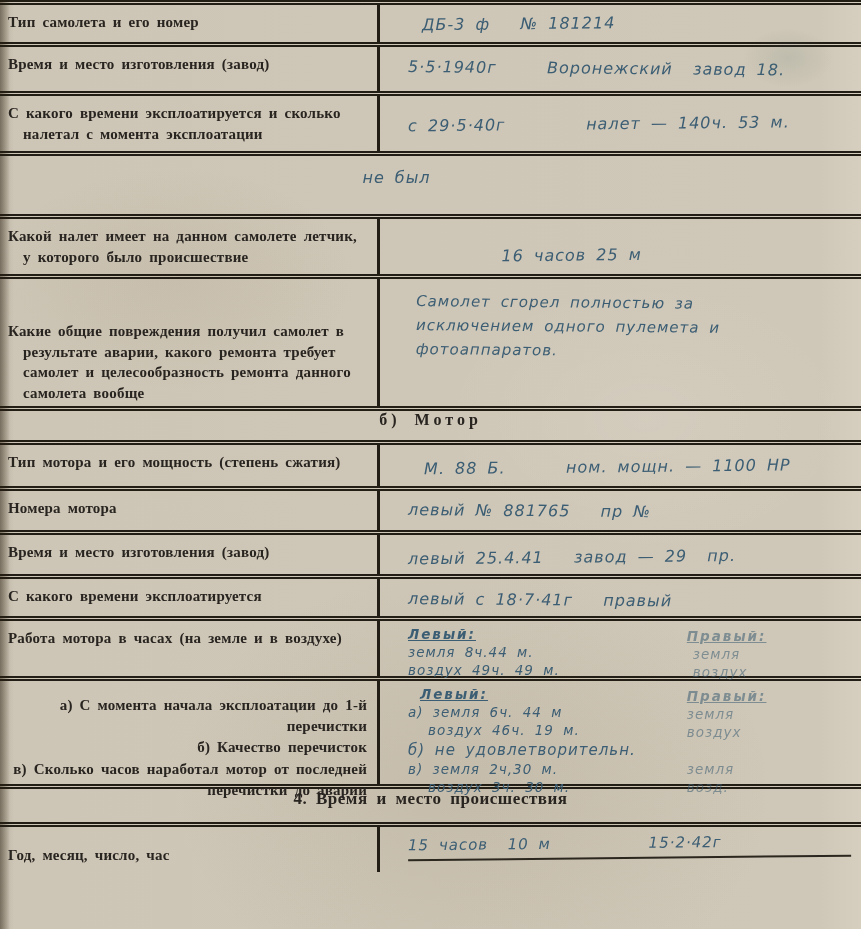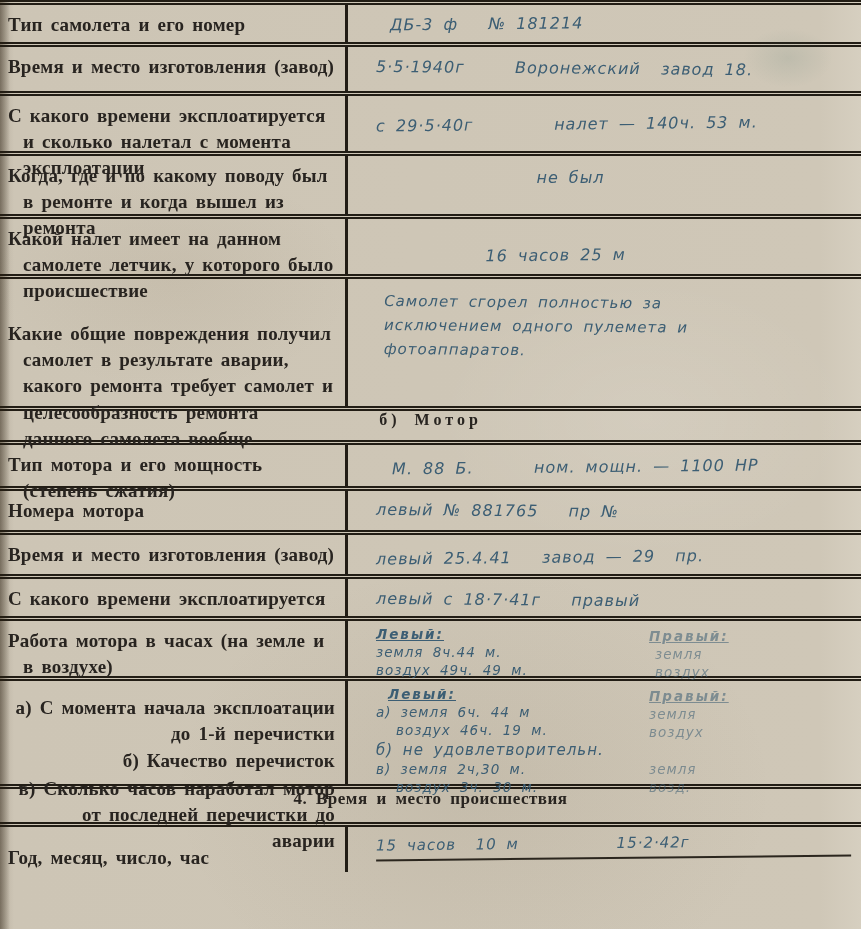--- a/index.html
+++ b/index.html
@@ -13,45 +13,45 @@
       radial-gradient(ellipse 400px 300px at 55% 85%, rgba(110,95,70,.10), rgba(0,0,0,0) 75%),
       linear-gradient(90deg, #b9b0a0 0px, #cdc5b5 14px, #cfc7b7 820px, #d6cfc0 861px),
       #cdc5b5;
     overflow:hidden;
     font-family:"Liberation Serif", serif;
   }
   .table{position:absolute;left:0;top:0;right:0;border-top:5px double #221d15;}
   .row{display:flex;box-sizing:border-box;border-bottom:5px double #221d15;position:relative;}
   .row.last{border-bottom:none;}
   .q{
-    width:348px;box-sizing:border-box;flex:none;
+    width:380px;box-sizing:border-box;flex:none;
     border-right:3px solid #221d15;
     padding:7px 10px 0 8px;
-    color:#282420;font-weight:bold;font-size:19px;line-height:1.38;
+    color:#282420;font-weight:bold;font-size:15px;line-height:1.38;
     word-spacing:3px;letter-spacing:.2px;
   }
   .q-text{padding-left:15px;text-indent:-15px;}
   .q-text.abc{padding-left:18px;text-indent:-18px;margin-bottom:1px;text-align:right;}
   .a{flex:1;box-sizing:border-box;padding:6px 6px 0 28px;position:relative;}
   .hw{
     font-family:"DejaVu Sans", sans-serif;font-style:italic;
     color:#3c5e74;font-size:16px;line-height:1.45;
     letter-spacing:1px;word-spacing:4px;white-space:pre-wrap;
   }
   .hw.small{font-size:13.5px;line-height:1.35;}
   .hw.title{text-decoration:underline;font-weight:bold;letter-spacing:2px;}
   .faint{opacity:.55;}
   .center{text-align:center;}
   .section-header{
     box-sizing:border-box;border-bottom:5px double #221d15;
     text-align:center;color:#282420;font-weight:bold;
   }
   .spread{letter-spacing:4px;word-spacing:6px;font-size:16px;}
   .sec4{font-size:17px;letter-spacing:.5px;word-spacing:4px;}
-  .a-split{display:flex;padding-top:4px;}
+  .a-split{display:flex;padding-top:4px;gap:24px;}
   .col-left{flex:0 0 57%;}
   .col-right{flex:1;padding-top:2px;}
   .tilt1{transform:rotate(-.6deg);}
   .tilt2{transform:rotate(.5deg);}
   .underline-block{border-bottom:2px solid #2b261e;padding-bottom:2px;margin-right:4px;}
   .gutter{position:absolute;left:0;top:0;bottom:0;width:10px;
     background:linear-gradient(90deg, rgba(40,30,15,.45), rgba(40,30,15,0));pointer-events:none;}
   .smudge{position:absolute;right:28px;top:28px;width:90px;height:60px;border-radius:50%;
     background:radial-gradient(ellipse, rgba(70,110,100,.12), rgba(70,110,100,0) 70%);pointer-events:none;}
 </style>
@@ -82,23 +82,20 @@
     <div class="row" style="height:60px">
       <div class="q">
         <div class="q-text">С какого  времени эксплоатируется  и сколько налетал с момента эксплоатации</div>
       </div>
       <div class="a">
         <div class="hw tilt1" style="padding-top:10px">с 29·5·40г        налет — 140ч. 53 м.</div>
       </div>
     </div>
 
     <div class="row" style="height:63px">
-      <div class="q">
-        <div class="q-text">Когда, где и по какому поводу был в  ремонте и когда вышел из ремонта</div>
-      </div>
       <div class="a">
         <div class="hw center" style="padding-top:4px;padding-right:90px">не был</div>
       </div>
     </div>
 
 
     <div class="row" style="height:60px">
       <div class="q">
         <div class="q-text">Какой налет имеет на данном самолете летчик, у которого было происшествие</div>
       </div>

